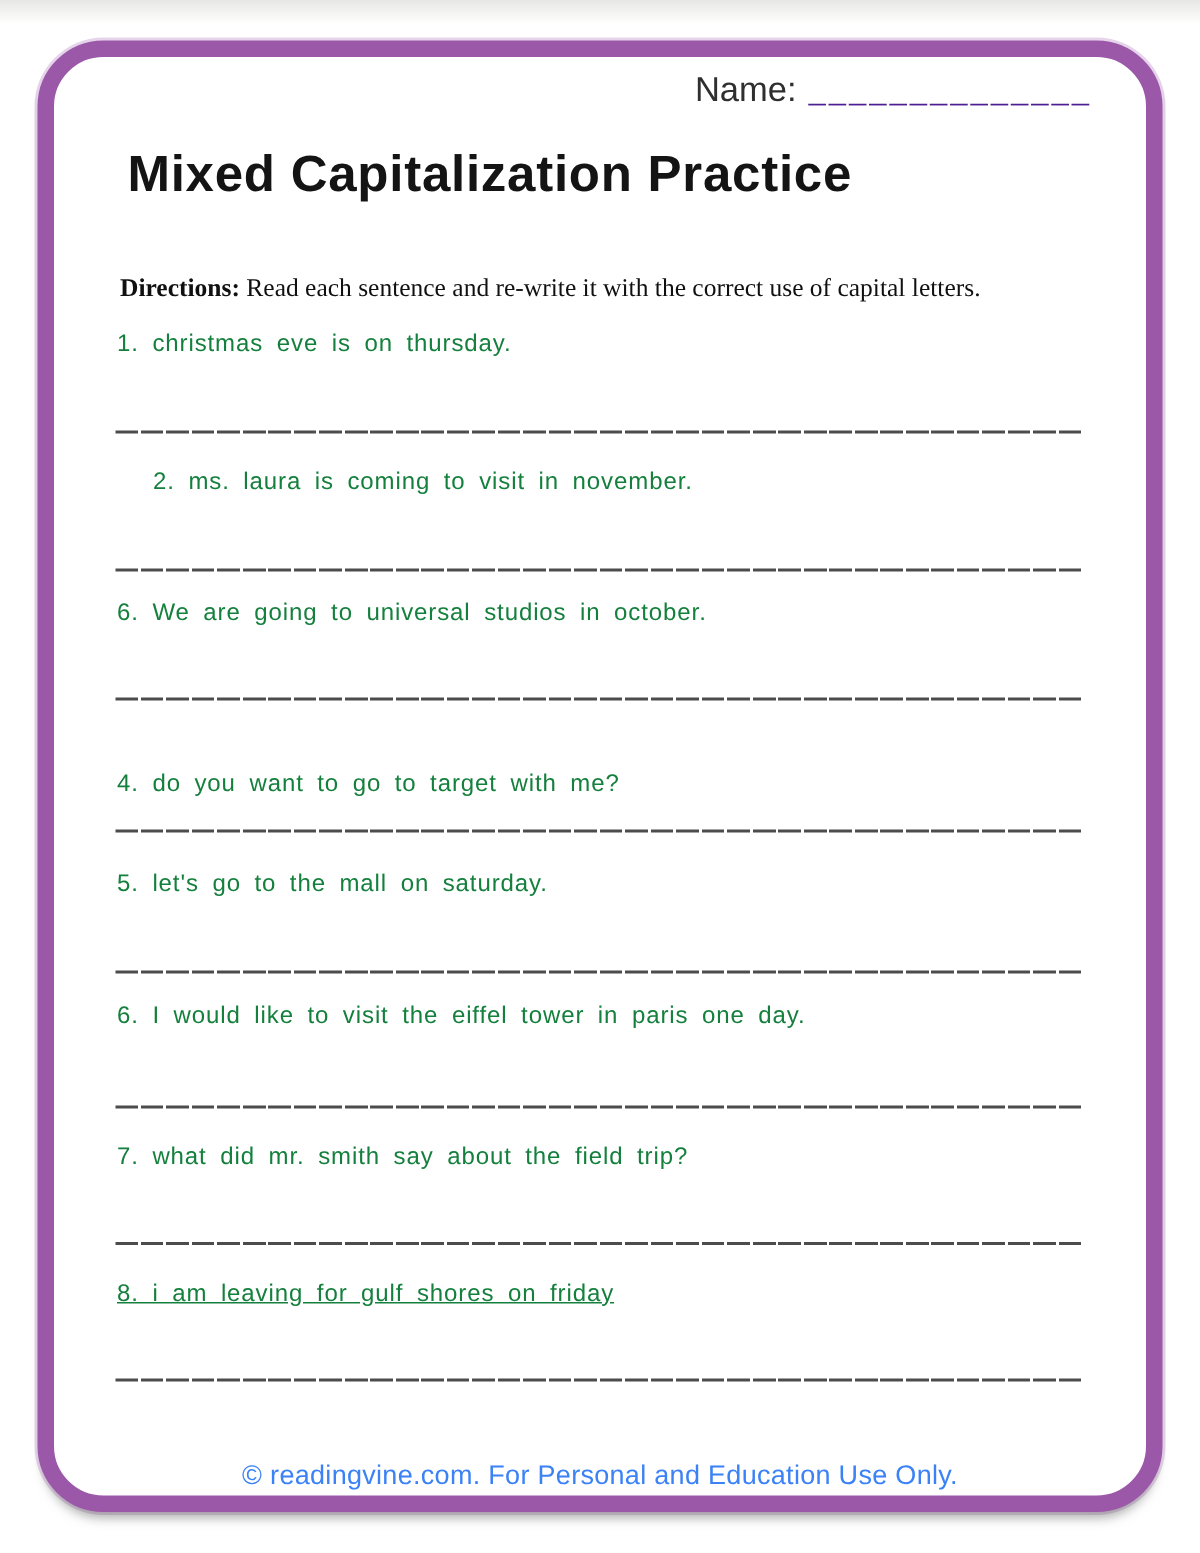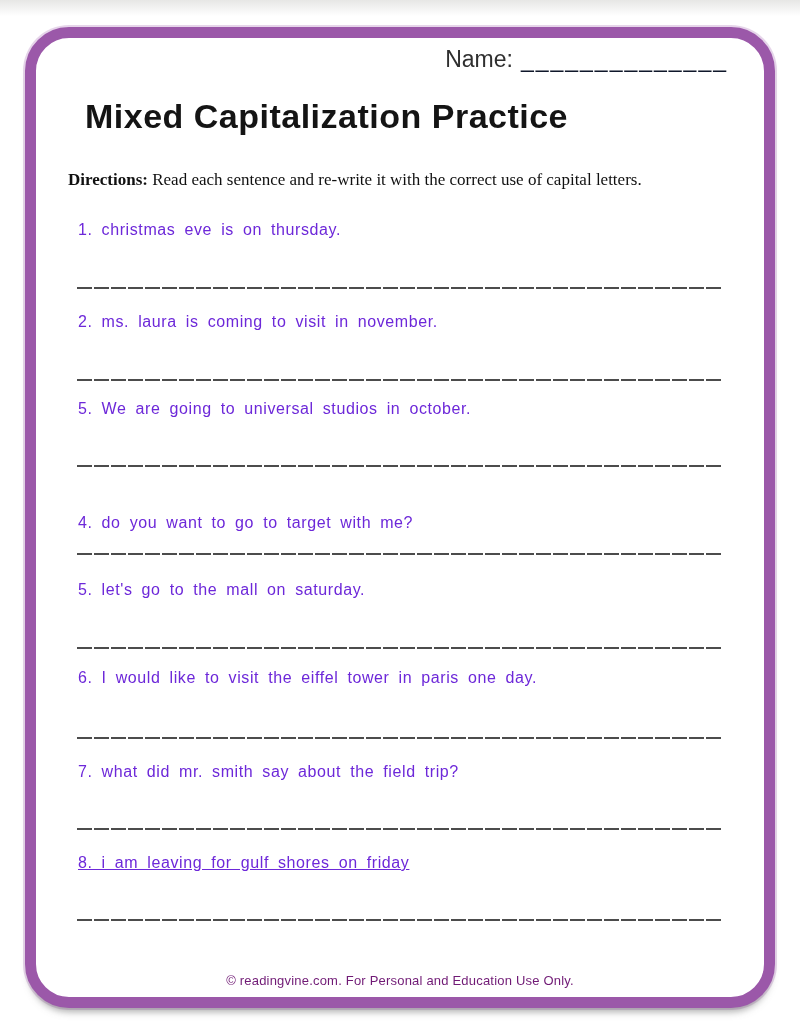--- a/index.html
+++ b/index.html
@@ -16,42 +16,42 @@
     box-sizing:border-box;background:#ffffff;
     border:11px solid #9b58a9;border-radius:44px;
     box-shadow:0 8px 7px -4px rgba(110,110,110,.55),0 0 0 2px rgba(183,135,194,.35);
   }
   .content{position:absolute;inset:0;}
   .name-row{
     position:absolute;top:46px;right:72px;
     font-size:23px;color:#2f2f2f;white-space:nowrap;
   }
   .name-row .label{margin-right:8px;margin-left:44px;}
-  .name-row .blank{letter-spacing:2px;color:#0f172a;}
+  .name-row .blank{letter-spacing:2px;color:#4c1d95;font-family:Liberation Serif, serif;}
   .title{
     position:absolute;top:97px;left:0;width:653px;margin:0;
     text-align:center;font-size:34px;font-weight:700;letter-spacing:.5px;
     color:#141414;
   }
   .directions{
-    position:absolute;top:170px;left:68px;width:664px;margin:0;
+    position:absolute;top:170px;left:68px;width:664px;margin:12px;
     font-family:"Liberation Serif",serif;font-size:17px;color:#101010;
   }
   .directions b{font-weight:700;}
   .q{
     position:absolute;left:78px;margin:0;white-space:nowrap;
-    font-size:16px;letter-spacing:.6px;word-spacing:4px;color:#6d28d9;
+    font-size:16px;letter-spacing:.6px;word-spacing:4px;color:#15803d;
   }
   .answer-line{
     position:absolute;left:77px;width:644px;height:2px;
     background:repeating-linear-gradient(90deg,#4c4c4c 0 15px,rgba(0,0,0,0) 15px 17px);
   }
   .footer{
     position:absolute;top:973px;left:0;width:800px;text-align:center;
-    font-size:13px;color:#701a75;letter-spacing:.2px;
+    font-size:18px;color:#3b82f6;letter-spacing:.2px;
   }
 </style>
 </head>
 <body>
 
 <div class="topfade"></div>
 
 <div class="page"></div>
 
 <div class="content">
@@ -60,23 +60,23 @@
     <span class="label">Name:</span><span class="blank">______________</span>
   </div>
 
   <h1 class="title">Mixed Capitalization Practice</h1>
 
   <p class="directions"><b>Directions:</b><span> Read each sentence and re-write it with the correct use of capital letters.</span></p>
 
   <div id="questions">
       <p class="q" style="top: 221px;">1. christmas eve is on thursday.</p>
       <div class="answer-line" style="top: 287px;"></div>
-      <p class="q" style="top: 313px;">2. ms. laura is coming to visit in november.</p>
+      <p class="q" style="top: 313px; margin-left: 24px;">2. ms. laura is coming to visit in november.</p>
       <div class="answer-line" style="top: 379px;"></div>
-      <p class="q" style="top: 400px;">5. We are going to universal studios in october.</p>
+      <p class="q" style="top: 400px;">6. We are going to universal studios in october.</p>
       <div class="answer-line" style="top: 465px;"></div>
       <p class="q" style="top: 514px;">4. do you want to go to target with me?</p>
       <div class="answer-line" style="top: 553px;"></div>
       <p class="q" style="top: 581px;">5. let's go to the mall on saturday.</p>
       <div class="answer-line" style="top: 647px;"></div>
       <p class="q" style="top: 669px; text-align: center;">6. I would like to visit the eiffel tower in paris one day.</p>
       <div class="answer-line" style="top: 737px;"></div>
       <p class="q" style="top: 763px;">7. what did mr. smith say about the field trip?</p>
       <div class="answer-line" style="top: 828px;"></div>
       <p class="q" style="top: 854px; text-decoration: underline;">8. i am leaving for gulf shores on friday</p>

